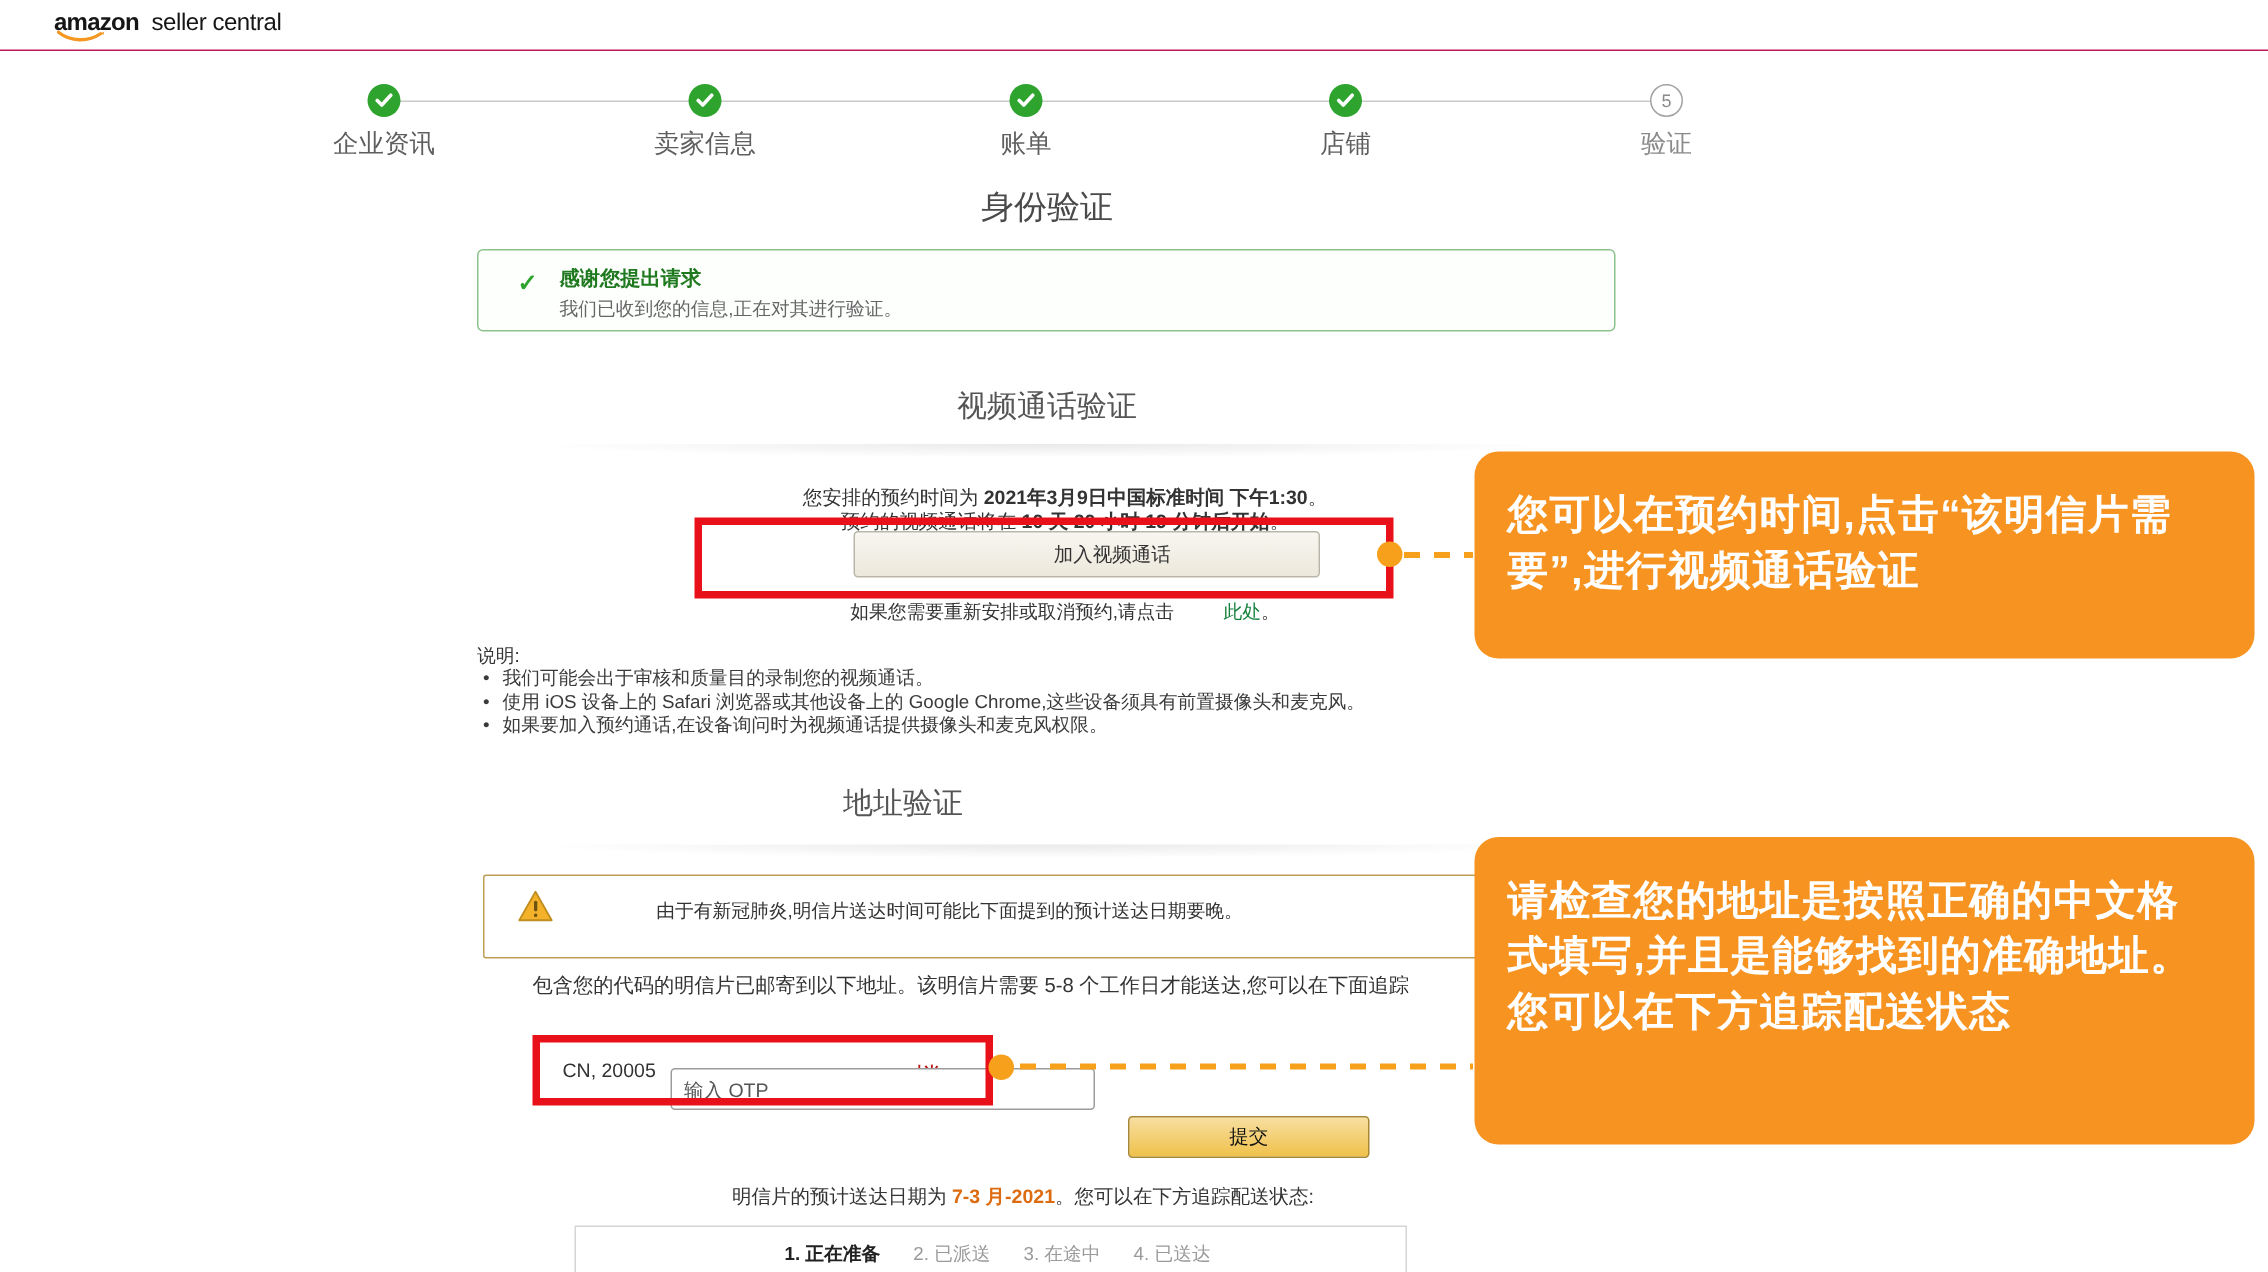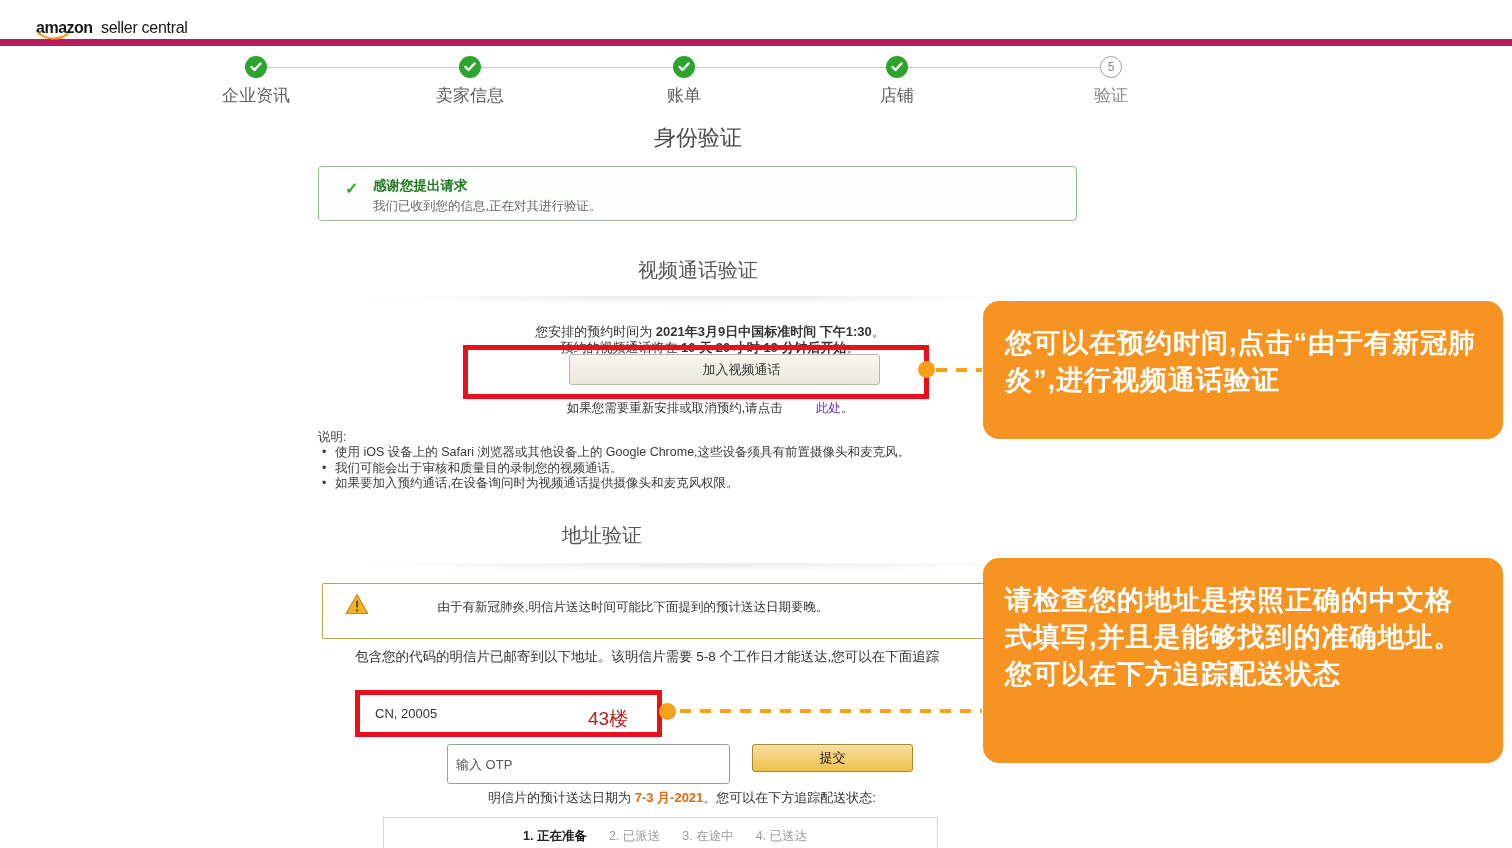--- a/index.html
+++ b/index.html
@@ -1,22 +1,22 @@
 <!DOCTYPE html>
 <html><head>
 <meta charset="utf-8">
 <style>
   * { box-sizing: border-box; margin: 0; padding: 0; }
   html, body { width: 1512px; height: 848px; overflow: hidden; background: #fff;
     font-family: "Liberation Sans", sans-serif; }
   .canvas { position: relative; width: 1512px; height: 848px; background: #fff; }
 
   
-  .header { position: absolute; top: 12px; left: 0; width: 1512px; height: 34px;
-    background: #fff; border-bottom: 7px solid #be185d; padding-left: 12px; }
+  .header { position: absolute; top: 0; left: 0; width: 1512px; height: 34px;
+    background: #fff; border-bottom: 1px solid #be185d; padding-left: 12px; }
   .logo { position: absolute; left: 36px; top: 7px; font-size: 16px; color: #161616;
     white-space: nowrap; }
   .logo .amz { font-weight: 700; letter-spacing: -0.5px; position: relative; display: inline-block; }
   .logo .amz svg { position: absolute; left: 2px; bottom: -4px; }
   .logo .sc { font-weight: 400; letter-spacing: -0.3px; margin-left: 4px; }
 
   
   .stepper-line { position: absolute; top: 67px; left: 256px; width: 854px; height: 1px; background: #c9c9c9; }
   .step-circle { position: absolute; top: 56px; width: 22px; height: 22px; border-radius: 50%;
     display: flex; align-items: center; justify-content: center; }
@@ -56,40 +56,40 @@
     font-size: 13px; color: #333; line-height: 16px; }
   .appt b { font-weight: 700; }
   .red-box { position: absolute; border: 5px solid #e8111a; background: transparent; z-index: 5; }
   .rb1 { left: 463px; top: 345px; width: 466px; height: 54px; }
   .rb2 { left: 355px; top: 690px; width: 307px; height: 47px; }
   .join-btn { position: absolute; left: 569px; top: 354px; width: 311px; height: 31px;
     background: linear-gradient(#f8f6f0, #ece8db); border: 1px solid #b9b5a8; border-radius: 3px;
     font-size: 13px; color: #333; text-align: center; line-height: 29px; cursor: pointer; padding-left: 34px; }
   .resched { position: absolute; left: 350px; top: 400px; width: 720px; text-align: center;
     font-size: 12.5px; color: #333; }
-  .resched .lnk { color: #6d28d9; cursor: pointer; padding-left: 33px; }
+  .resched .lnk { color: #15803d; cursor: pointer; padding-left: 33px; }
 
   .notes-title { position: absolute; left: 318px; top: 429px; font-size: 12.5px; color: #333; }
   .notes { position: absolute; left: 322px; top: 445px; width: 700px; }
   .notes li { font-size: 12.5px; color: #3a3a3a; line-height: 15.5px; list-style: none;
     padding-left: 13px; position: relative; }
   .notes li::before { content: "•"; position: absolute; left: 0; top: 0; color: #3a3a3a; }
 
   
   .warn-box { position: absolute; left: 322px; top: 583px; width: 756px; height: 56px;
     border: 1px solid #bd9e55; border-radius: 2px; background: #fff; }
   .warn-icon { position: absolute; left: 22px; top: 9px; }
   .warn-text { position: absolute; left: 60px; top: 15px; width: 500px; text-align: center;
     font-size: 12.5px; color: #333; }
   .postcard-intro { position: absolute; left: 355px; top: 648px; width: 760px;
     font-size: 13.5px; color: #333; white-space: nowrap; overflow: hidden; }
   .addr-left { position: absolute; left: 375px; top: 706px; font-size: 13px; color: #333; }
   .addr-floor { position: absolute; left: 588px; top: 706px; font-size: 19px; color: #b91c1c; }
 
-  .otp-input { position: absolute; left: 447px; top: 744px; width: 283px; height: 40px;
+  .otp-input { position: absolute; left: 447px; top: 712px; width: 283px; height: 28px;
     border: 1px solid #9c9c9c; border-radius: 3px; padding: 11px 8px; font-size: 13px; color: #333;
     font-family: "Liberation Sans", sans-serif; }
   .otp-input::placeholder { color: #555; opacity: 1; }
   .submit-btn { position: absolute; left: 752px; top: 744px; width: 161px; height: 28px;
     background: linear-gradient(#f7dfa1, #f0c14b); border: 1px solid #a88734; border-radius: 3px;
     font-size: 13px; color: #111; text-align: center; line-height: 26px; cursor: pointer; }
 
   .delivery { position: absolute; left: 322px; top: 789px; width: 720px; text-align: center;
     font-size: 13px; color: #333; }
   .delivery .date { color: #dd6b10; font-weight: 700; }
@@ -183,22 +183,22 @@
 
   <div class="join-btn">加入视频通话</div>
   <div class="red-box rb1"></div>
 
   <div class="resched">
     <span>如果您需要重新安排或取消预约,请点击</span><span class="lnk">此处</span><span>。</span>
   </div>
 
   <div class="notes-title">说明:</div>
   <ul class="notes">
+    <li>我们可能会出于审核和质量目的录制您的视频通话。</li>
     <li>使用 iOS 设备上的 Safari 浏览器或其他设备上的 Google Chrome,这些设备须具有前置摄像头和麦克风。</li>
-    <li>我们可能会出于审核和质量目的录制您的视频通话。</li>
     <li>如果要加入预约通话,在设备询问时为视频通话提供摄像头和麦克风权限。</li>
   </ul>
 
   <div class="h-address">地址验证</div>
   <div class="panel-edge pe2"></div>
 
   <div class="warn-box">
     <span class="warn-icon">
       <svg width="24" height="22" viewBox="0 0 24 22">
         <path d="M12 1.5 L22.8 20.5 H1.2 Z" fill="#f3b229" stroke="#c08d1e" stroke-width="1.2" stroke-linejoin="round"></path>
@@ -226,19 +226,19 @@
     <div class="track-row">
       <span class="track-step active">1. 正在准备</span>
       <span class="track-step">2. 已派送</span>
       <span class="track-step">3. 在途中</span>
       <span class="track-step">4. 已送达</span>
     </div>
   </div>
 
   <div class="dot dot1"></div>
   <div class="dash dash1"></div>
-  <div class="callout co1">您可以在预约时间,点击“由于有新冠肺炎”,进行视频通话验证</div>
+  <div class="callout co1">您可以在预约时间,点击“该明信片需要”,进行视频通话验证</div>
 
   <div class="dot dot2"></div>
   <div class="dash dash2"></div>
   <div class="callout co2">请检查您的地址是按照正确的中文格式填写,并且是能够找到的准确地址。您可以在下方追踪配送状态</div>
 
 </div>
 
 </body></html>

